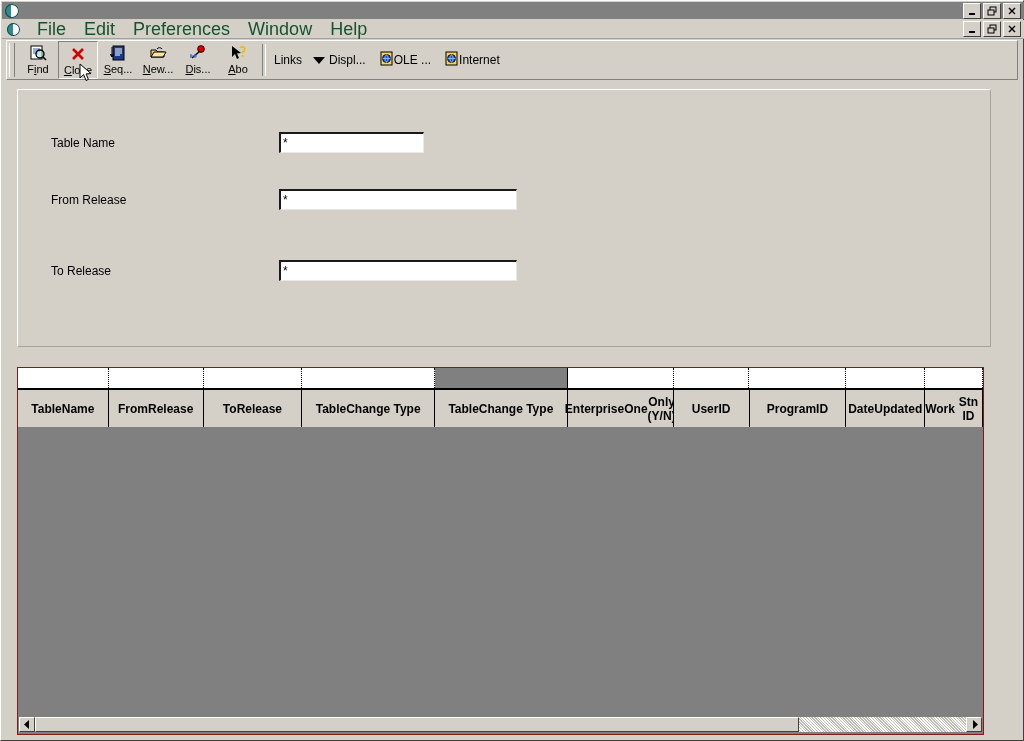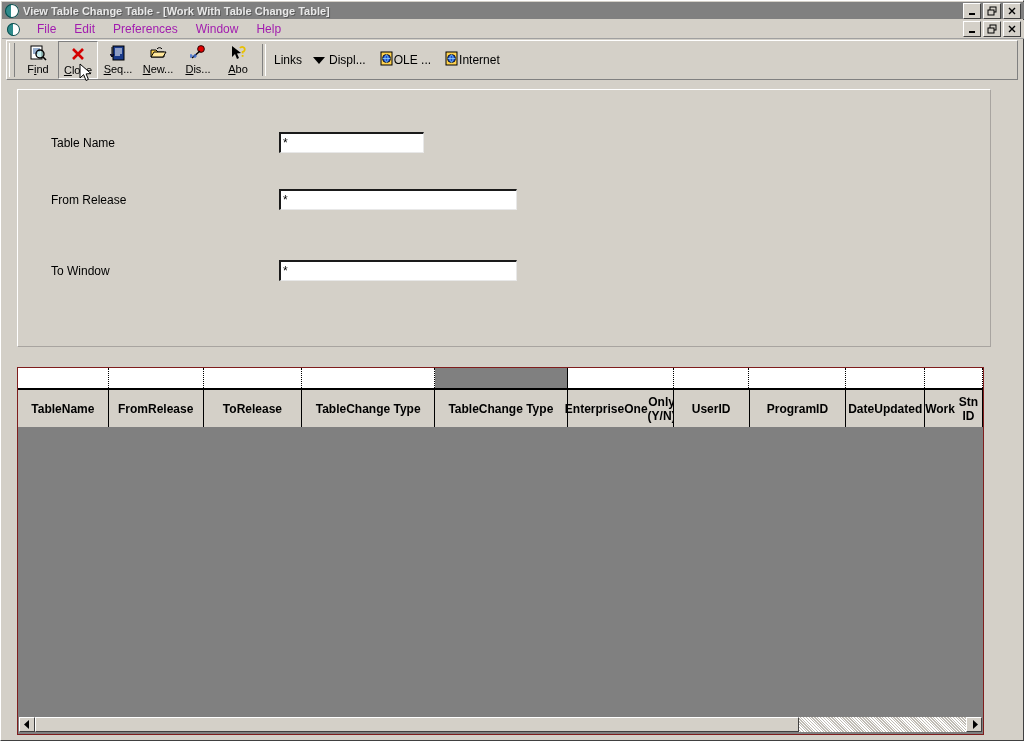--- a/index.html
+++ b/index.html
@@ -33,21 +33,21 @@
   .wbtn svg{display:block;}
 
   
   .menubar{position:absolute;left:1px;top:19px;width:1022px;height:18px;
            background:#d4d0c8;display:flex;align-items:center;
            border-bottom:1px solid #a0a0a0;}
   .menu-icon{width:13px;height:13px;margin-left:5px;margin-right:8px;position:relative;}
   .menu-icon .disc{position:absolute;left:0;top:0;width:13px;height:13px;border-radius:50%;
      background:linear-gradient(90deg,#2e8b8b 0 45%,#ffffff 45% 100%);
      box-shadow:inset 0 0 0 1px #0a4a4a;}
-  .menu-item{padding:1px 9px;font-size:12px;color:#a21caf;white-space:nowrap;}
+  .menu-item{padding:1px 9px;font-size:18px;color:#14532d;white-space:nowrap;}
 
   
   .toolbar{position:absolute;left:5px;top:39px;width:1012px;height:40px;
            box-sizing:border-box;background:#d4d0c8;
            border-left:1px solid #ffffff;border-top:1px solid #ffffff;
            border-right:1px solid #808080;border-bottom:1px solid #808080;
            display:flex;align-items:stretch;}
   .tb-grip{width:4px;margin:2px 3px 2px 2px;
            border-left:1px solid #ffffff;border-right:1px solid #808080;}
   .tbtn{width:40px;display:flex;flex-direction:column;align-items:center;
@@ -112,21 +112,20 @@
 </style>
 </head>
 <body>
 
 <div class="app">
 
   <div class="titlebar">
     <span class="app-icon">
         <span class="disc"></span>
       </span>
-    <span class="title-text">View Table Change Table - [Work With Table Change Table]</span>
     <span class="wbtns">
       <span class="wbtn">
         <svg width="10" height="10" viewBox="0 0 10 10">
             <rect x="2" y="7" width="6" height="2" fill="#000"></rect>
           </svg>
       </span>
       <span class="wbtn">
         <svg width="10" height="10" viewBox="0 0 10 10">
             <rect x="3" y="1" width="6" height="5" fill="none" stroke="#000"></rect>
             <rect x="1" y="4" width="6" height="5" fill="#d4d0c8" stroke="#000"></rect>
@@ -276,21 +275,21 @@
       <span class="flabel">Table Name</span>
       <input class="finput" style="left: 261px; width: 145px;" type="text" placeholder="" value="*">
     </div>
 
     <div class="frow" style="top:99px;">
       <span class="flabel">From Release</span>
       <input class="finput" style="left: 261px; width: 238px;" type="text" placeholder="" value="*">
     </div>
 
     <div class="frow" style="top:170px;">
-      <span class="flabel">To Window</span>
+      <span class="flabel">To Release</span>
       <input class="finput" style="left: 261px; width: 238px;" type="text" placeholder="" value="*">
     </div>
 
   </div>
 
   <div class="grid">
     <div class="grid-filter" id="grid-filter">
         <div class="gf-cell" style="width: 91px;"></div>
         <div class="gf-cell" style="width: 95px;"></div>
         <div class="gf-cell" style="width: 99px;"></div>

